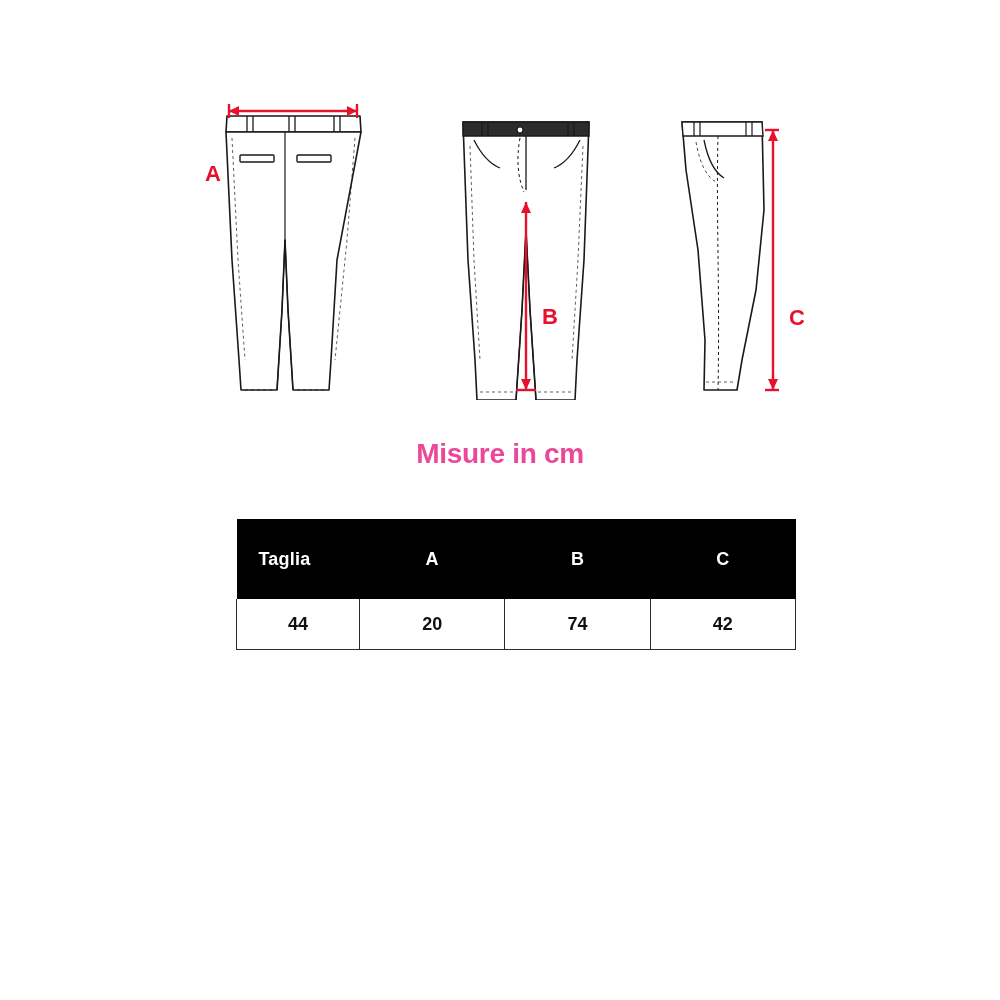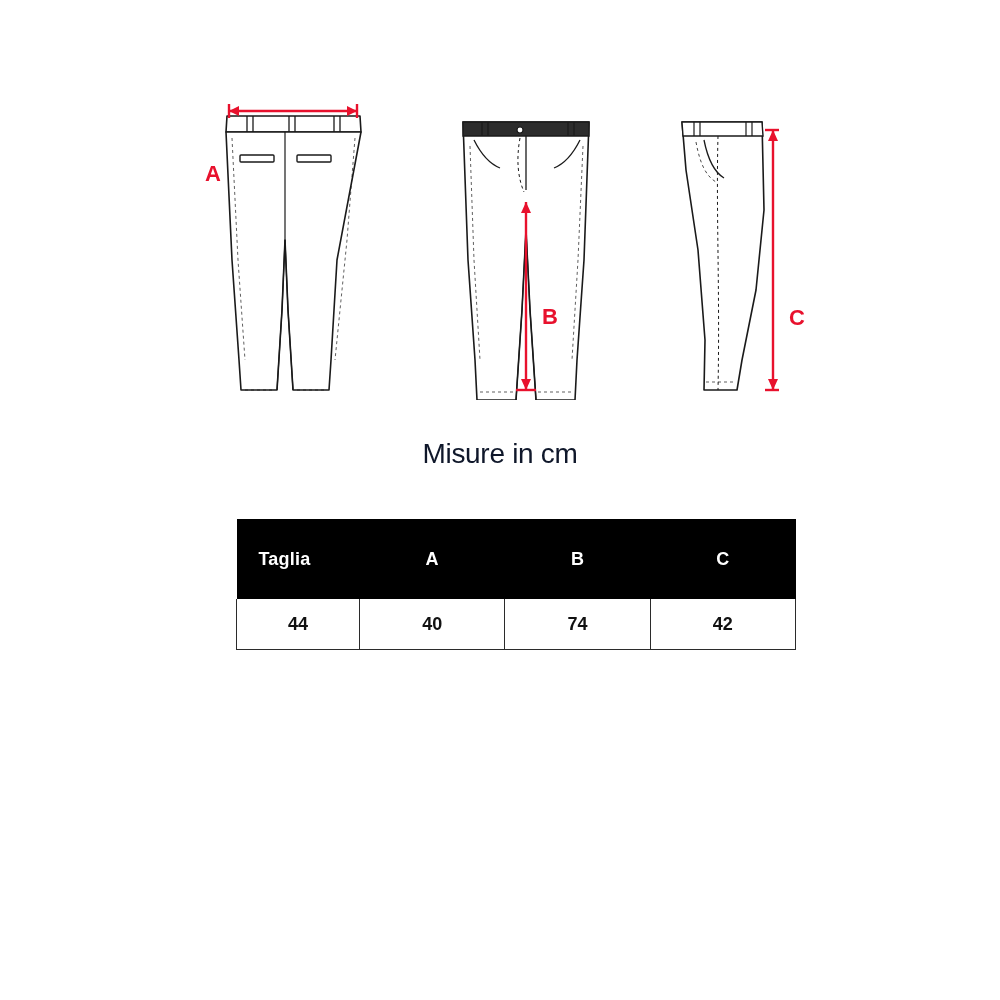--- a/index.html
+++ b/index.html
@@ -53,23 +53,23 @@
   #letter-c { left: 789px; top: 245px; }
 
   
   .title {
     position: absolute;
     top: 438px;
     left: 0;
     width: 1000px;
     text-align: center;
     font-size: 28px;
-    font-weight: normal;
+    font-weight: bold;
     letter-spacing: -0.3px;
-    color: #0f172a;
+    color: #ec4899;
   }
 
   
   .table-wrap {
     position: absolute;
     left: 236px;
     top: 519px;
     width: 560px;
   }
   table.size-table {
@@ -251,21 +251,21 @@
         <tr>
           <th class="col-taglia">Taglia</th>
           <th>A</th>
           <th>B</th>
           <th>C</th>
         </tr>
       </thead>
       <tbody>
         <tr>
           <td>44</td>
-          <td>40</td>
+          <td>20</td>
           <td>74</td>
           <td>42</td>
         </tr>
       </tbody>
     </table>
   </div>
 
 </div>
 
 </body></html>

